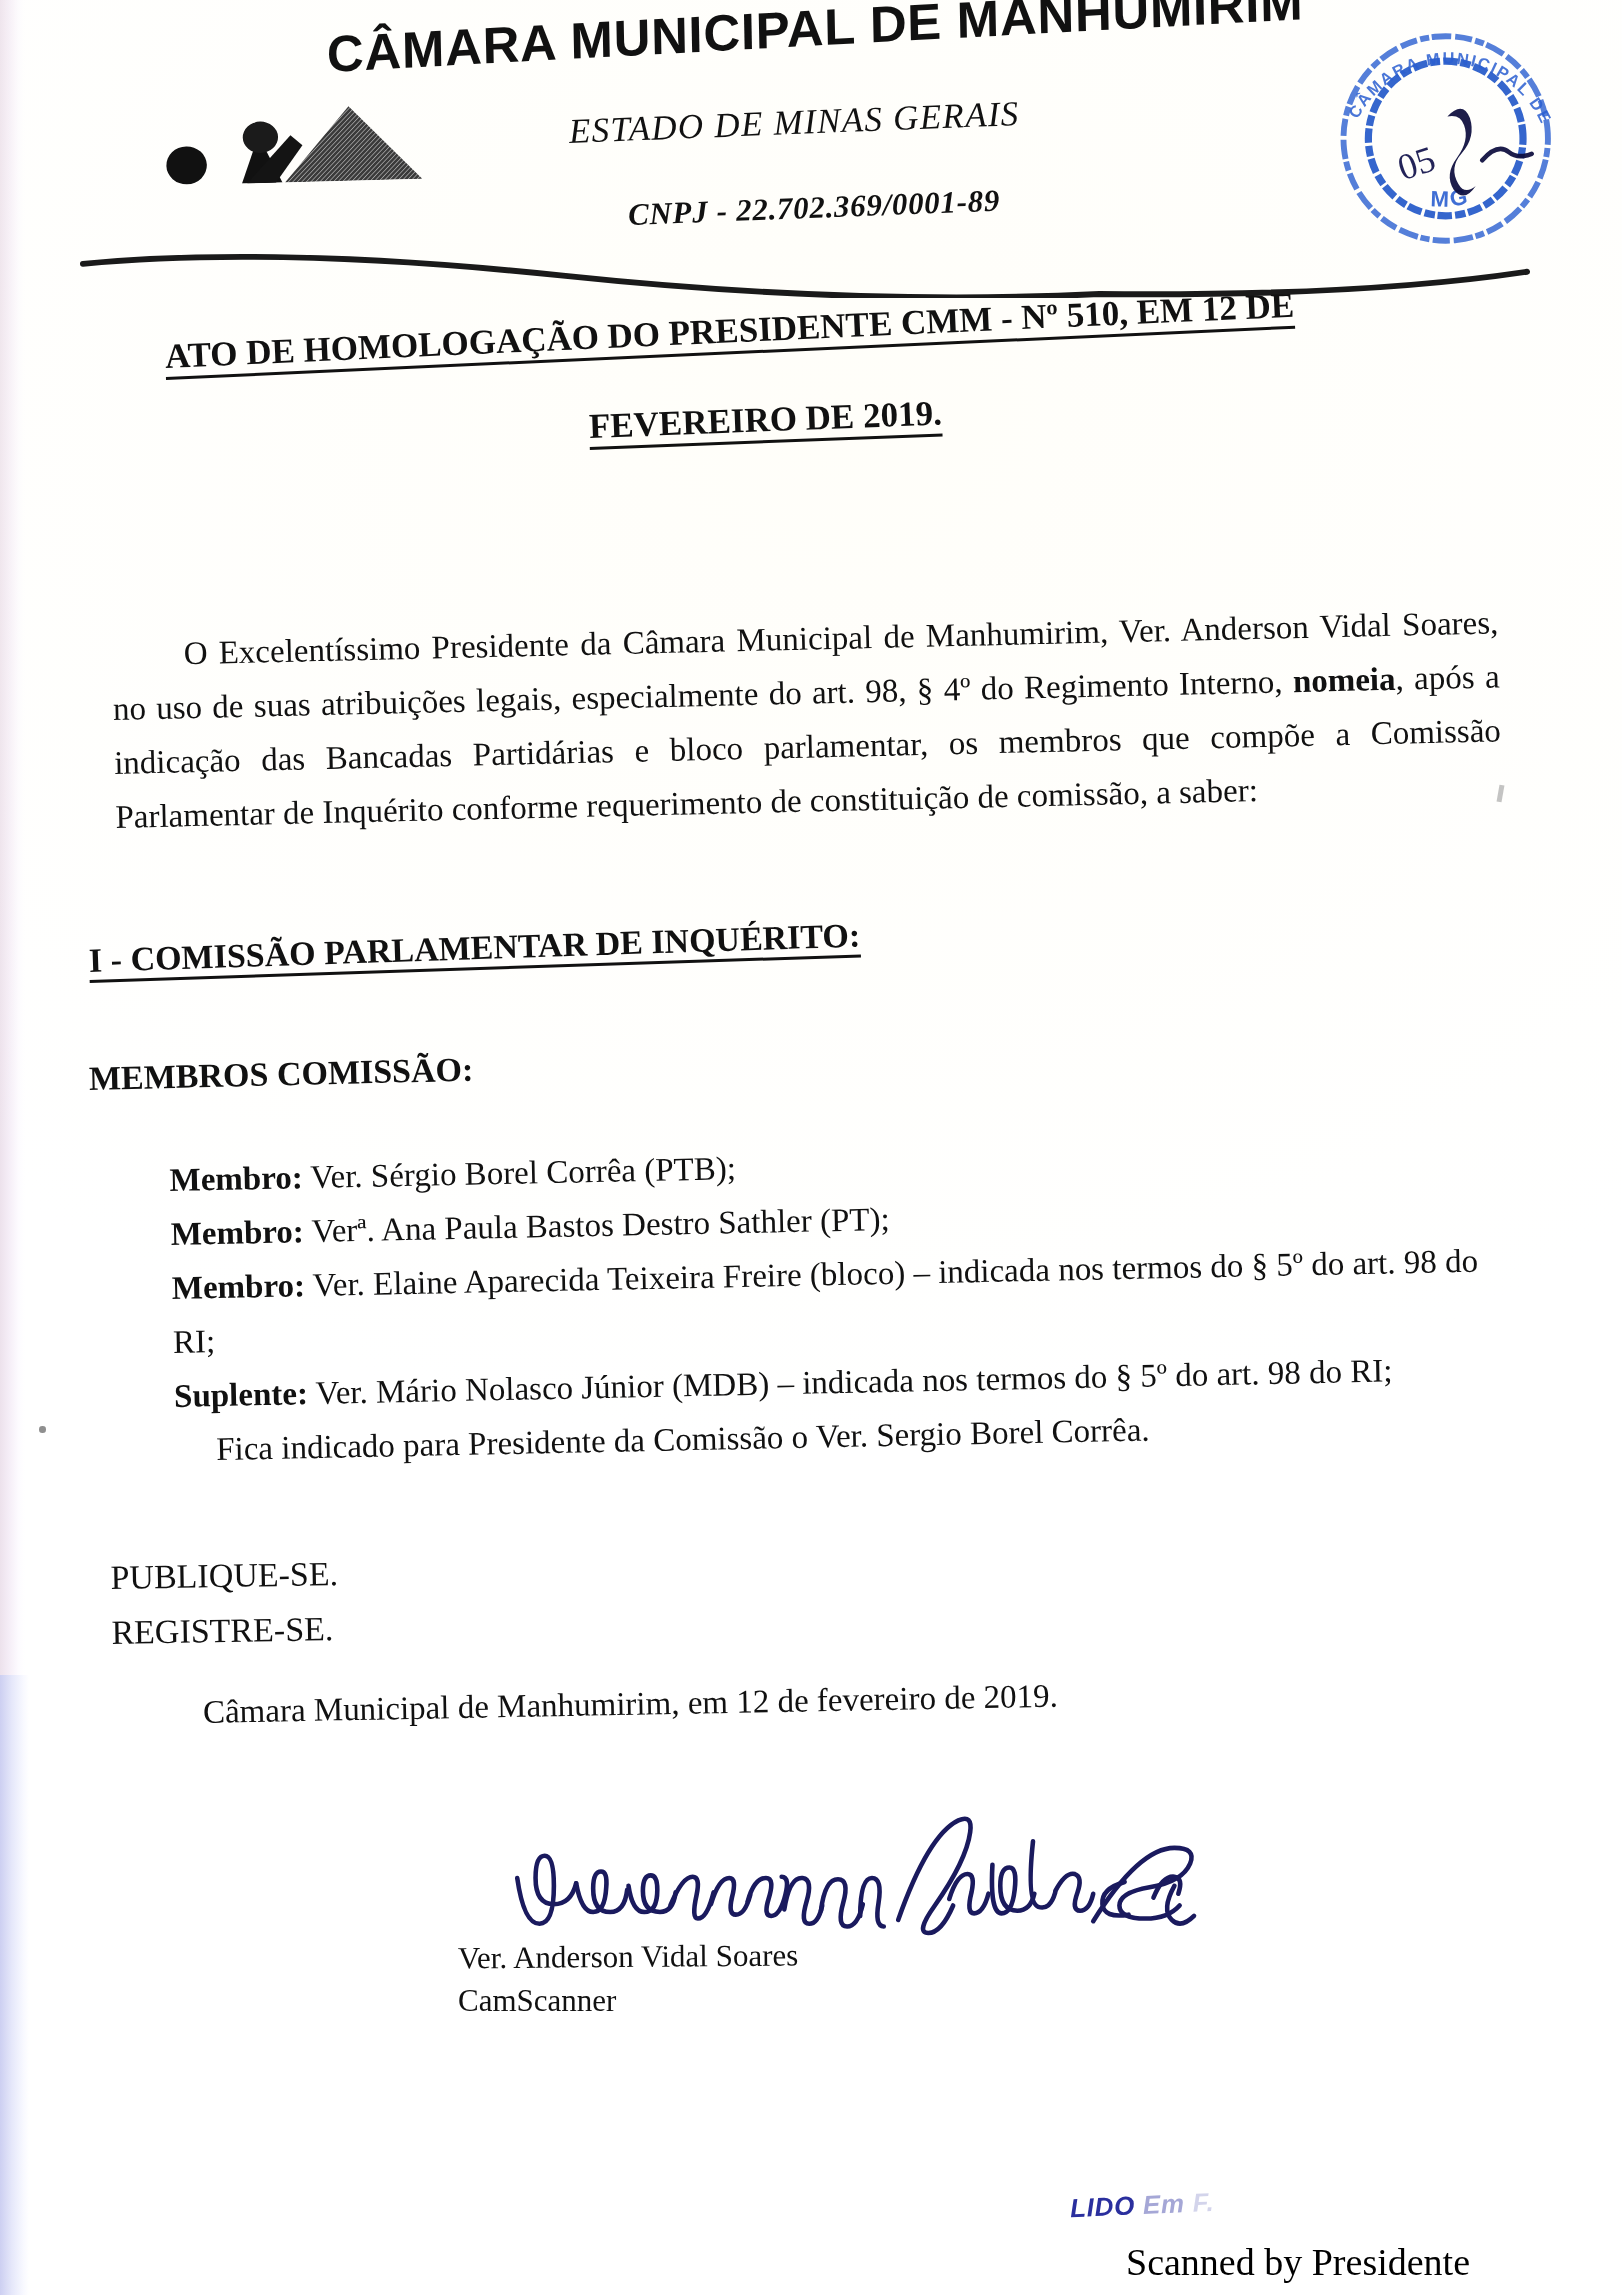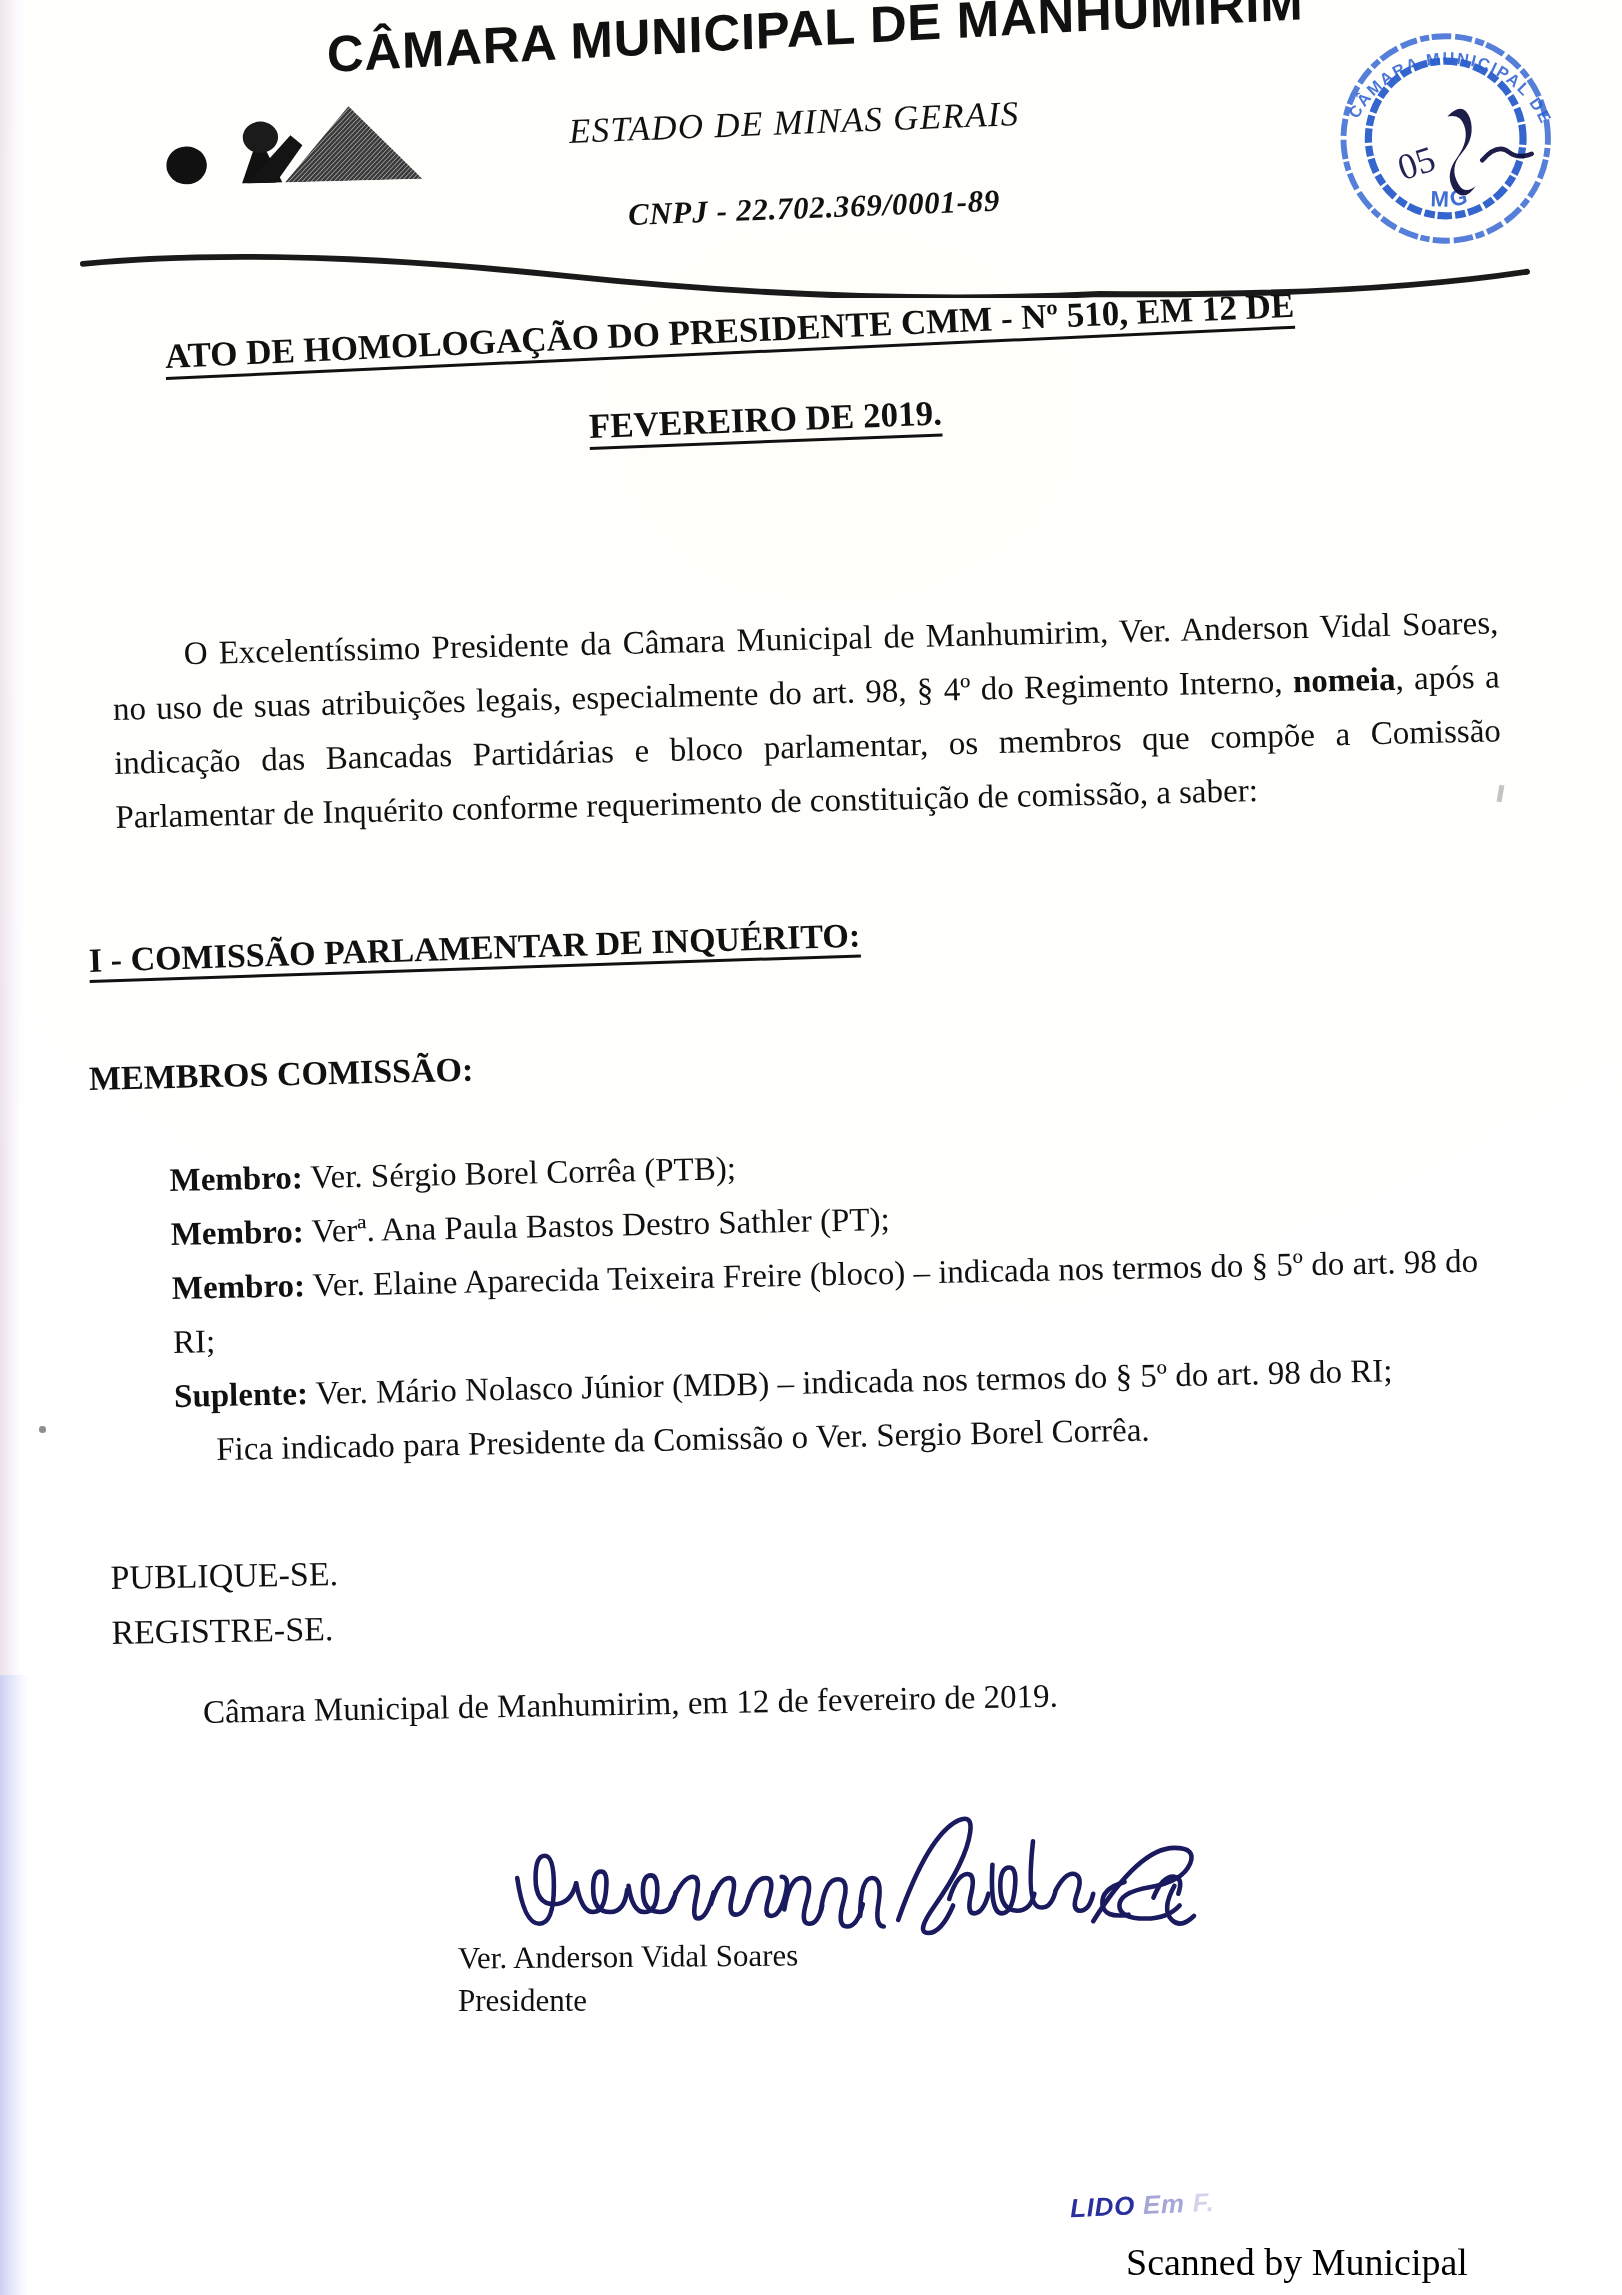--- a/index.html
+++ b/index.html
@@ -401,28 +401,28 @@
           <path d="M828 54 q-10 94 8 100 q18 6 26 -22"></path>
           <path d="M862 130 q16 -30 30 -26 q12 4 4 28 q-10 28 4 28 q14 0 20 -26"></path>
           <path d="M920 176 q70 -112 124 -112 q34 0 24 24 q-12 28 -62 36 q-46 8 -46 28 q0 20 40 20 q34 0 52 -20"></path>
           <path d="M1012 140 q14 -34 32 -32 q14 2 6 26"></path>
           <path d="M1044 122 q-20 36 -4 52 q14 14 34 -6"></path>
           <path d="M968 116 q-36 10 -34 34 q2 22 40 16"></path>
         </g>
       </svg>
     </div>
     <div class="sig-name">Ver. Anderson Vidal Soares</div>
-    <div class="sig-role">Presidente</div>
+    <div class="sig-role">CamScanner</div>
   </div>
 
   <div class="lido-stamp">
     <span>LIDO</span>
     <span class="faded">Em</span>
     <span class="faded2">F.</span>
   </div>
 
-  <div class="camscanner">Scanned by Municipal</div>
+  <div class="camscanner">Scanned by Presidente</div>
 
   <div class="stray-mark-a"></div>
   <div class="stray-mark-b"></div>
 
 </div>
 
 
 </body></html>

